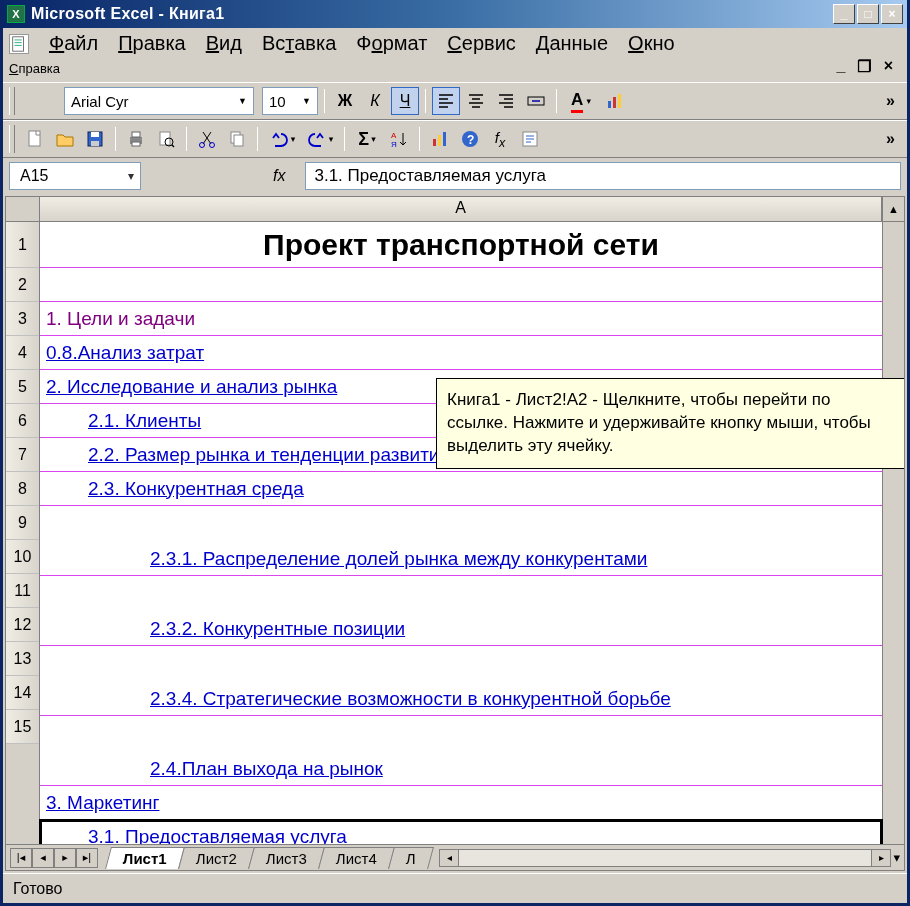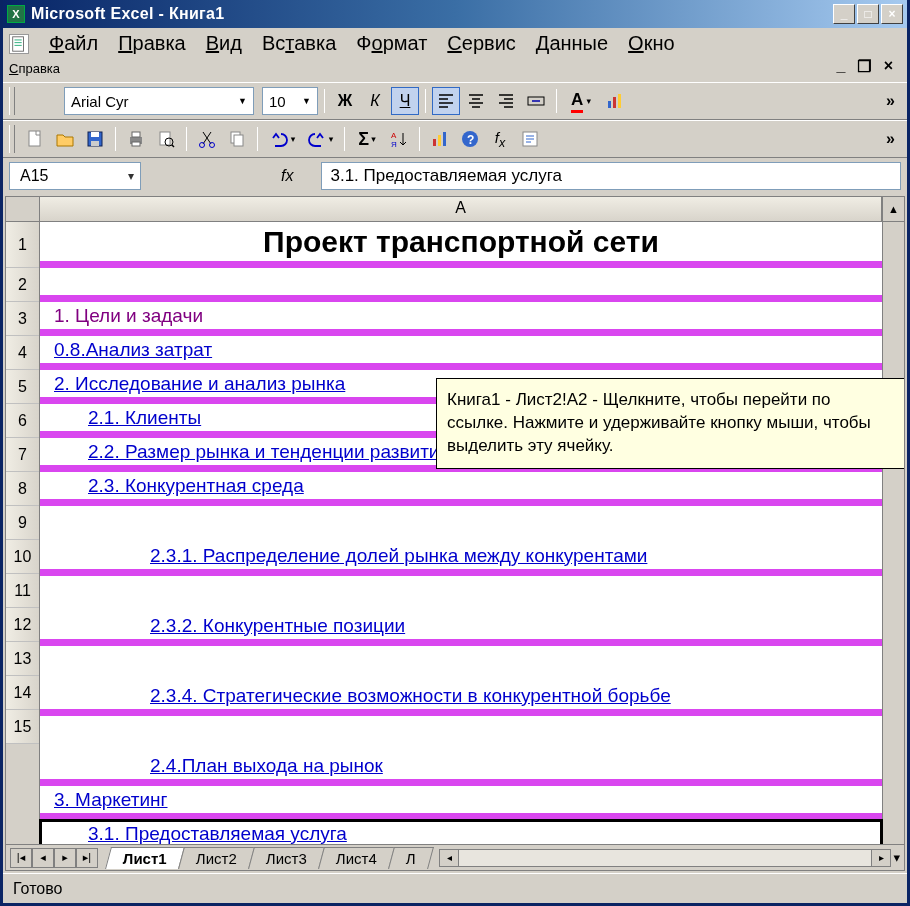--- a/index.html
+++ b/index.html
@@ -18,36 +18,36 @@
 .mdi-controls { display: flex; gap: 12px; font-size: 16px; font-weight: bold; font-family: Arial; padding-right: 8px; }
 .toolbar { display: flex; align-items: center; padding: 3px 6px; border-top: 1px solid #fff; border-bottom: 1px solid #808080; gap: 2px; min-height: 38px; }
 .toolbar .handle { width: 6px; height: 28px; border-left: 1px solid #fff; border-right: 1px solid #808080; margin-right: 4px; }
 .font-select { width: 190px; height: 28px; background: #fff; border: 1px solid #7f9db9; padding: 2px 6px; font-size: 15px; display: flex; align-items: center; justify-content: space-between; margin-left: 43px; }
 .size-select { width: 56px; height: 28px; background: #fff; border: 1px solid #7f9db9; padding: 2px 6px; font-size: 15px; display: flex; align-items: center; justify-content: space-between; margin-left: 6px; }
 .dd-arrow { font-size: 9px; color: #000; }
 .tb-btn { width: 28px; height: 28px; display: flex; align-items: center; justify-content: center; cursor: pointer; font-size: 16px; border: 1px solid transparent; }
 .tb-btn.active { border: 1px solid #316ac5; background: #c1d2ee; }
 .tb-sep { width: 1px; height: 24px; background: #808080; margin: 0 4px; border-right: 1px solid #fff; }
 .tb-more { margin-left: auto; font-size: 16px; font-weight: bold; padding: 0 6px; cursor: pointer; }
-.formula-bar { display: flex; align-items: center; padding: 4px 6px; background: #d4d0c8; gap: 20px; }
+.formula-bar { display: flex; align-items: center; padding: 4px 6px; background: #d4d0c8; gap: 12px; }
 .name-box { width: 132px; height: 28px; background: #fff; border: 1px solid #7f9db9; padding: 2px 24px 2px 10px; font-size: 16px; display: flex; align-items: center; position: relative; }
 .name-box::after { content: "▾"; position: absolute; right: 6px; font-size: 12px; color: #333; }
 .fx-label { font-style: italic; font-size: 16px; padding: 0 8px 0 120px; }
 .formula-input { flex: 1; height: 28px; background: #fff; border: 1px solid #7f9db9; padding: 2px 8px; font-size: 17px; display: flex; align-items: center; }
 .sheet-area { flex: 1; display: flex; flex-direction: column; background: #fff; border: 1px solid #808080; margin: 2px; position: relative; overflow: hidden; }
 .col-headers { display: flex; background: #d4d0c8; border-bottom: 1px solid #808080; }
 .corner { width: 34px; height: 24px; border-right: 1px solid #808080; background: #d4d0c8; }
 .col-h { flex: 1; text-align: center; font-size: 16px; padding: 2px 0; border-right: 1px solid #808080; background: linear-gradient(#f0ede4,#d8d4cb); }
 .vscroll { width: 22px; background: #d4d0c8; border-left: 1px solid #808080; }
 .grid-body { flex: 1; display: flex; overflow: hidden; }
 .rows-col { width: 34px; background: #d4d0c8; border-right: 1px solid #808080; }
 .row-h { height: 34px; border-bottom: 1px solid #c0c0c0; text-align: center; font-size: 16px; line-height: 34px; background: linear-gradient(to right,#f0ede4,#d8d4cb); }
 .row-h.r1 { height: 46px; line-height: 46px; }
 .cells { flex: 1; position: relative; }
-.cell-row { height: 34px; border-bottom: 7px solid #d946ef; display: flex; align-items: center; padding: 0 14px; font-size: 19px; }
+.cell-row { height: 34px; border-bottom: 1px solid #d946ef; display: flex; align-items: center; padding: 0 6px; font-size: 19px; }
 .cell-row.r1 { height: 46px; justify-content: center; font-size: 30px; font-weight: bold; font-family: Arial; }
 .link { color: #0000cc; text-decoration: underline; cursor: pointer; }
 .visited { color: #800080; cursor: pointer; }
 .ind1 { padding-left: 48px; }
 .ind2 { padding-left: 110px; margin-top: 36px; }
 .cell-row.selected { outline: 3px solid #000; outline-offset: -2px; }
 .tooltip { position: absolute; top: 156px; left: 396px; width: 470px; background: #ffffe1; border: 1px solid #000; padding: 10px 10px; font-size: 17px; line-height: 1.35; z-index: 10; }
 .sheet-tabs { display: flex; align-items: center; background: #d4d0c8; border-top: 1px solid #808080; height: 26px; padding: 0 4px; }
 .tab-nav { display: flex; gap: 0; margin-right: 10px; }
 .tab-nav-btn { width: 22px; height: 20px; border: 1px solid #808080; display: flex; align-items: center; justify-content: center; font-size: 11px; background: #d4d0c8; cursor: pointer; }

